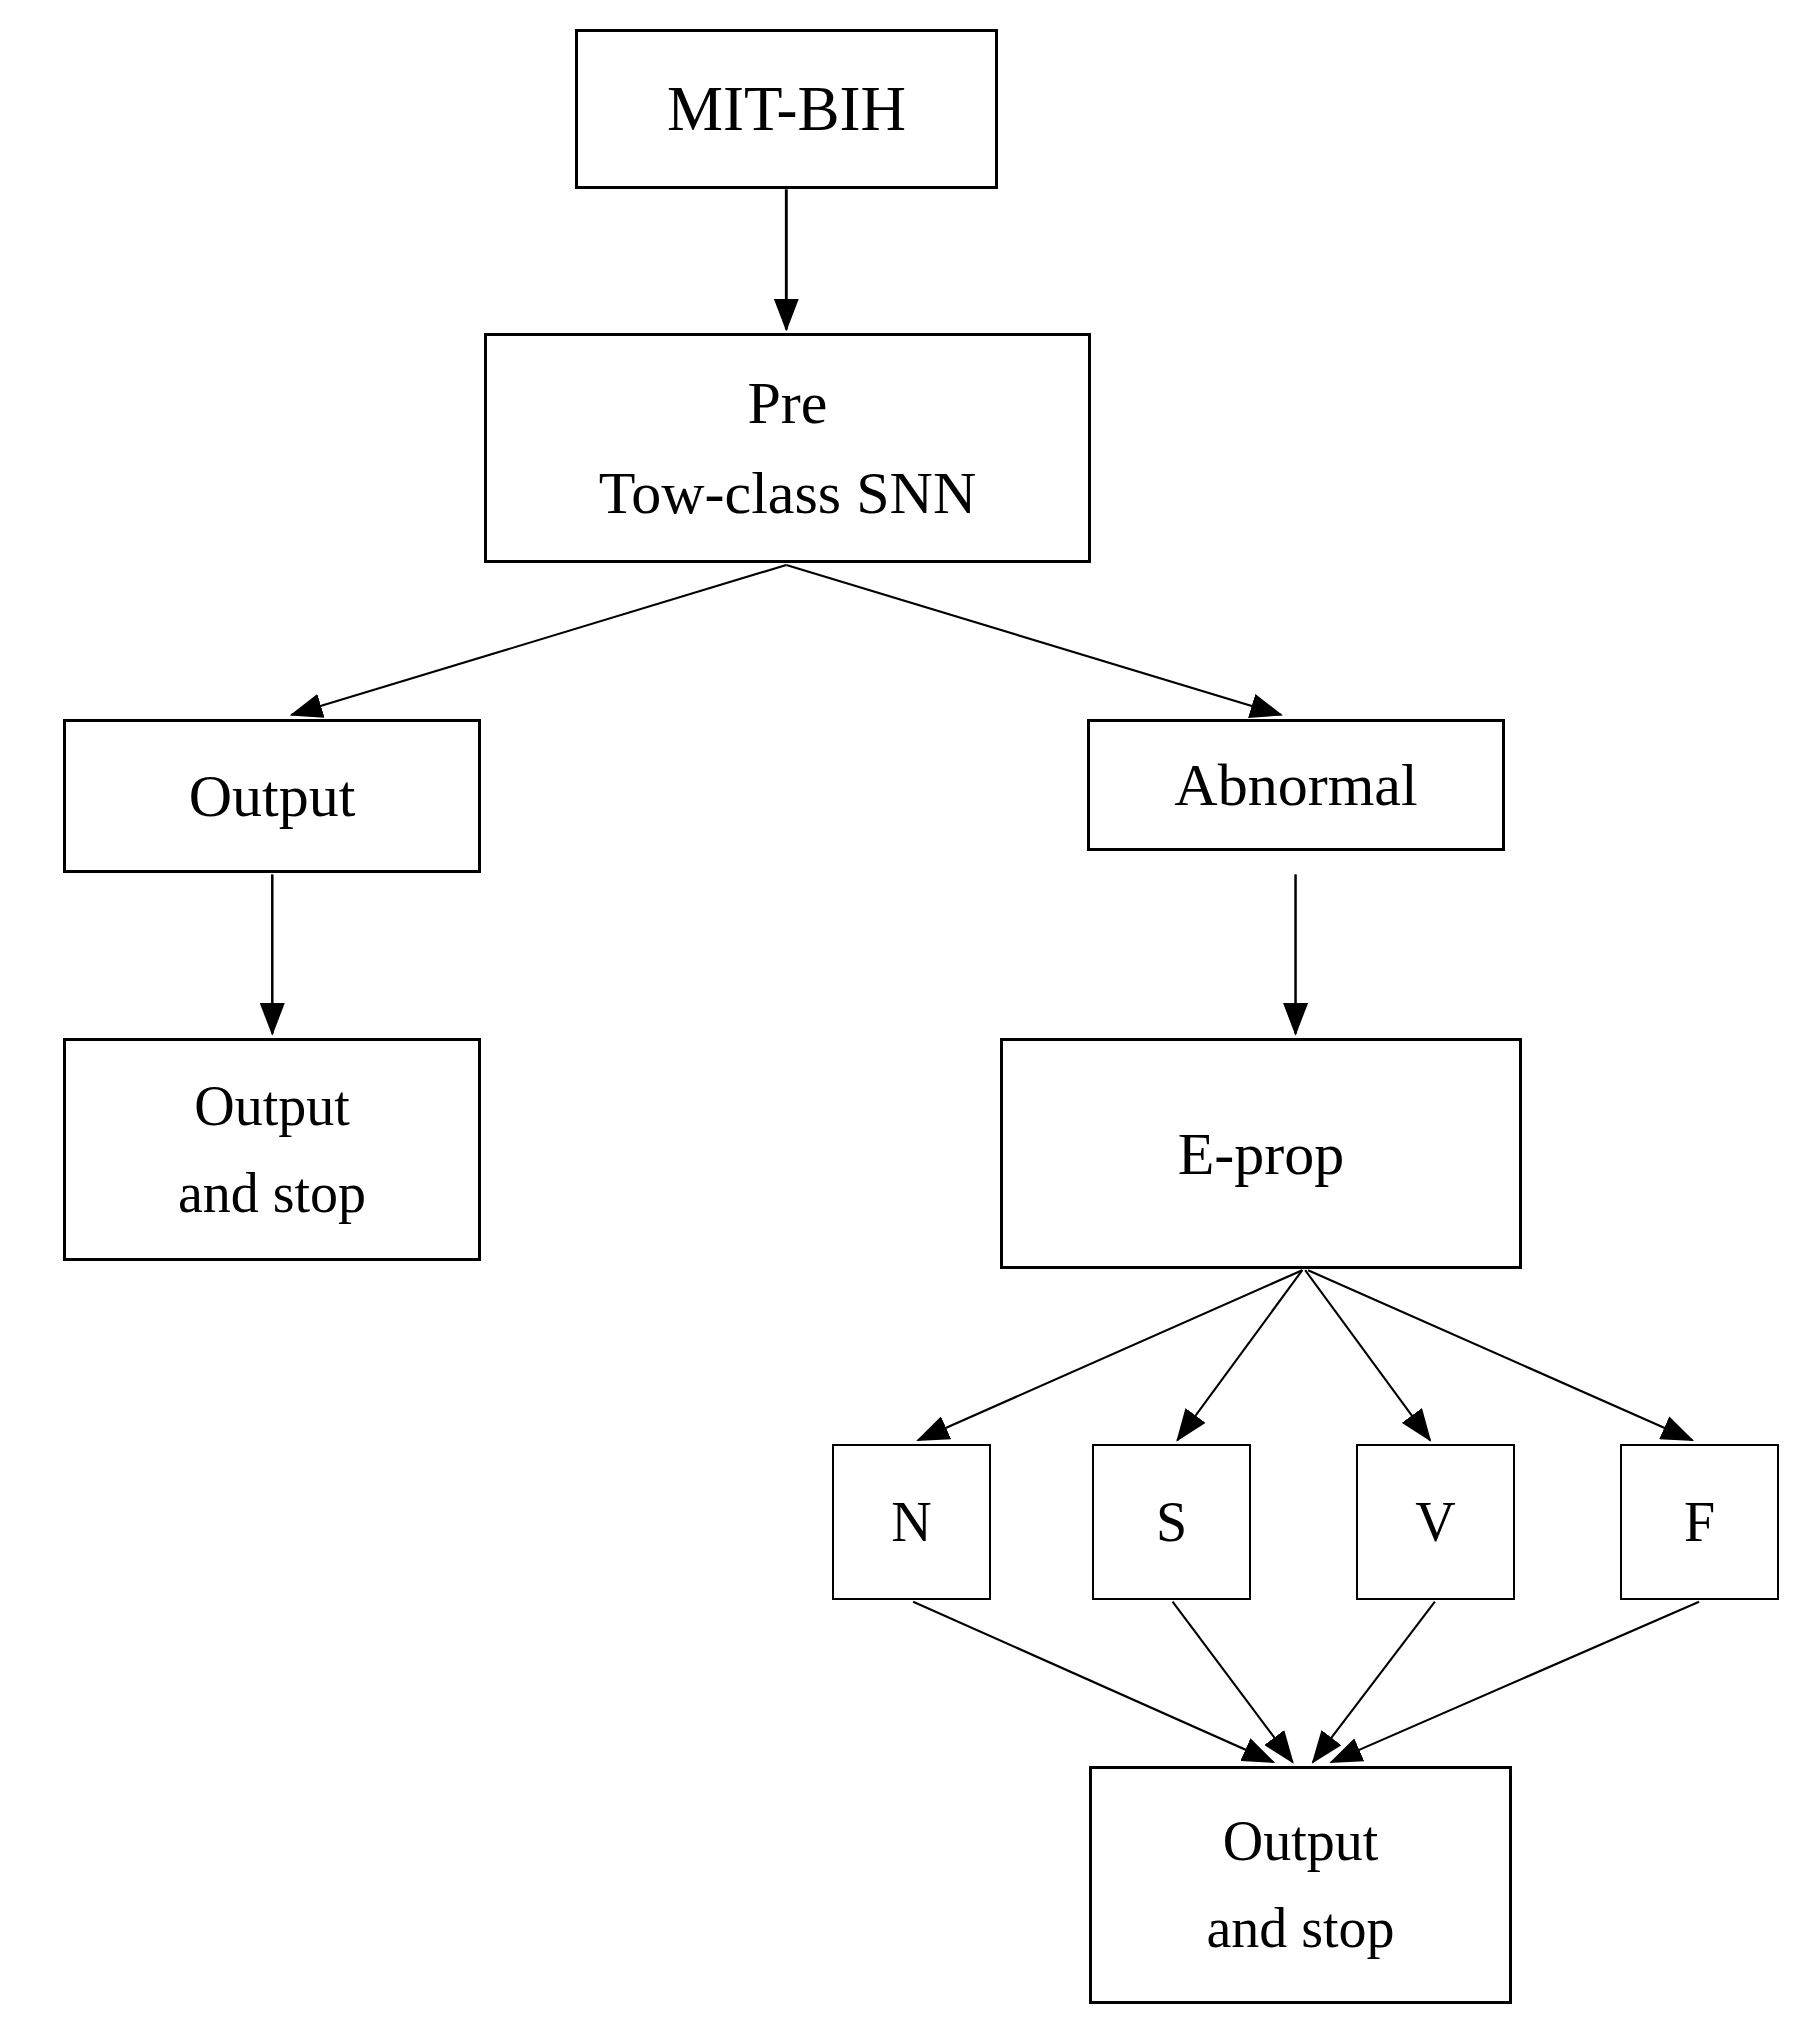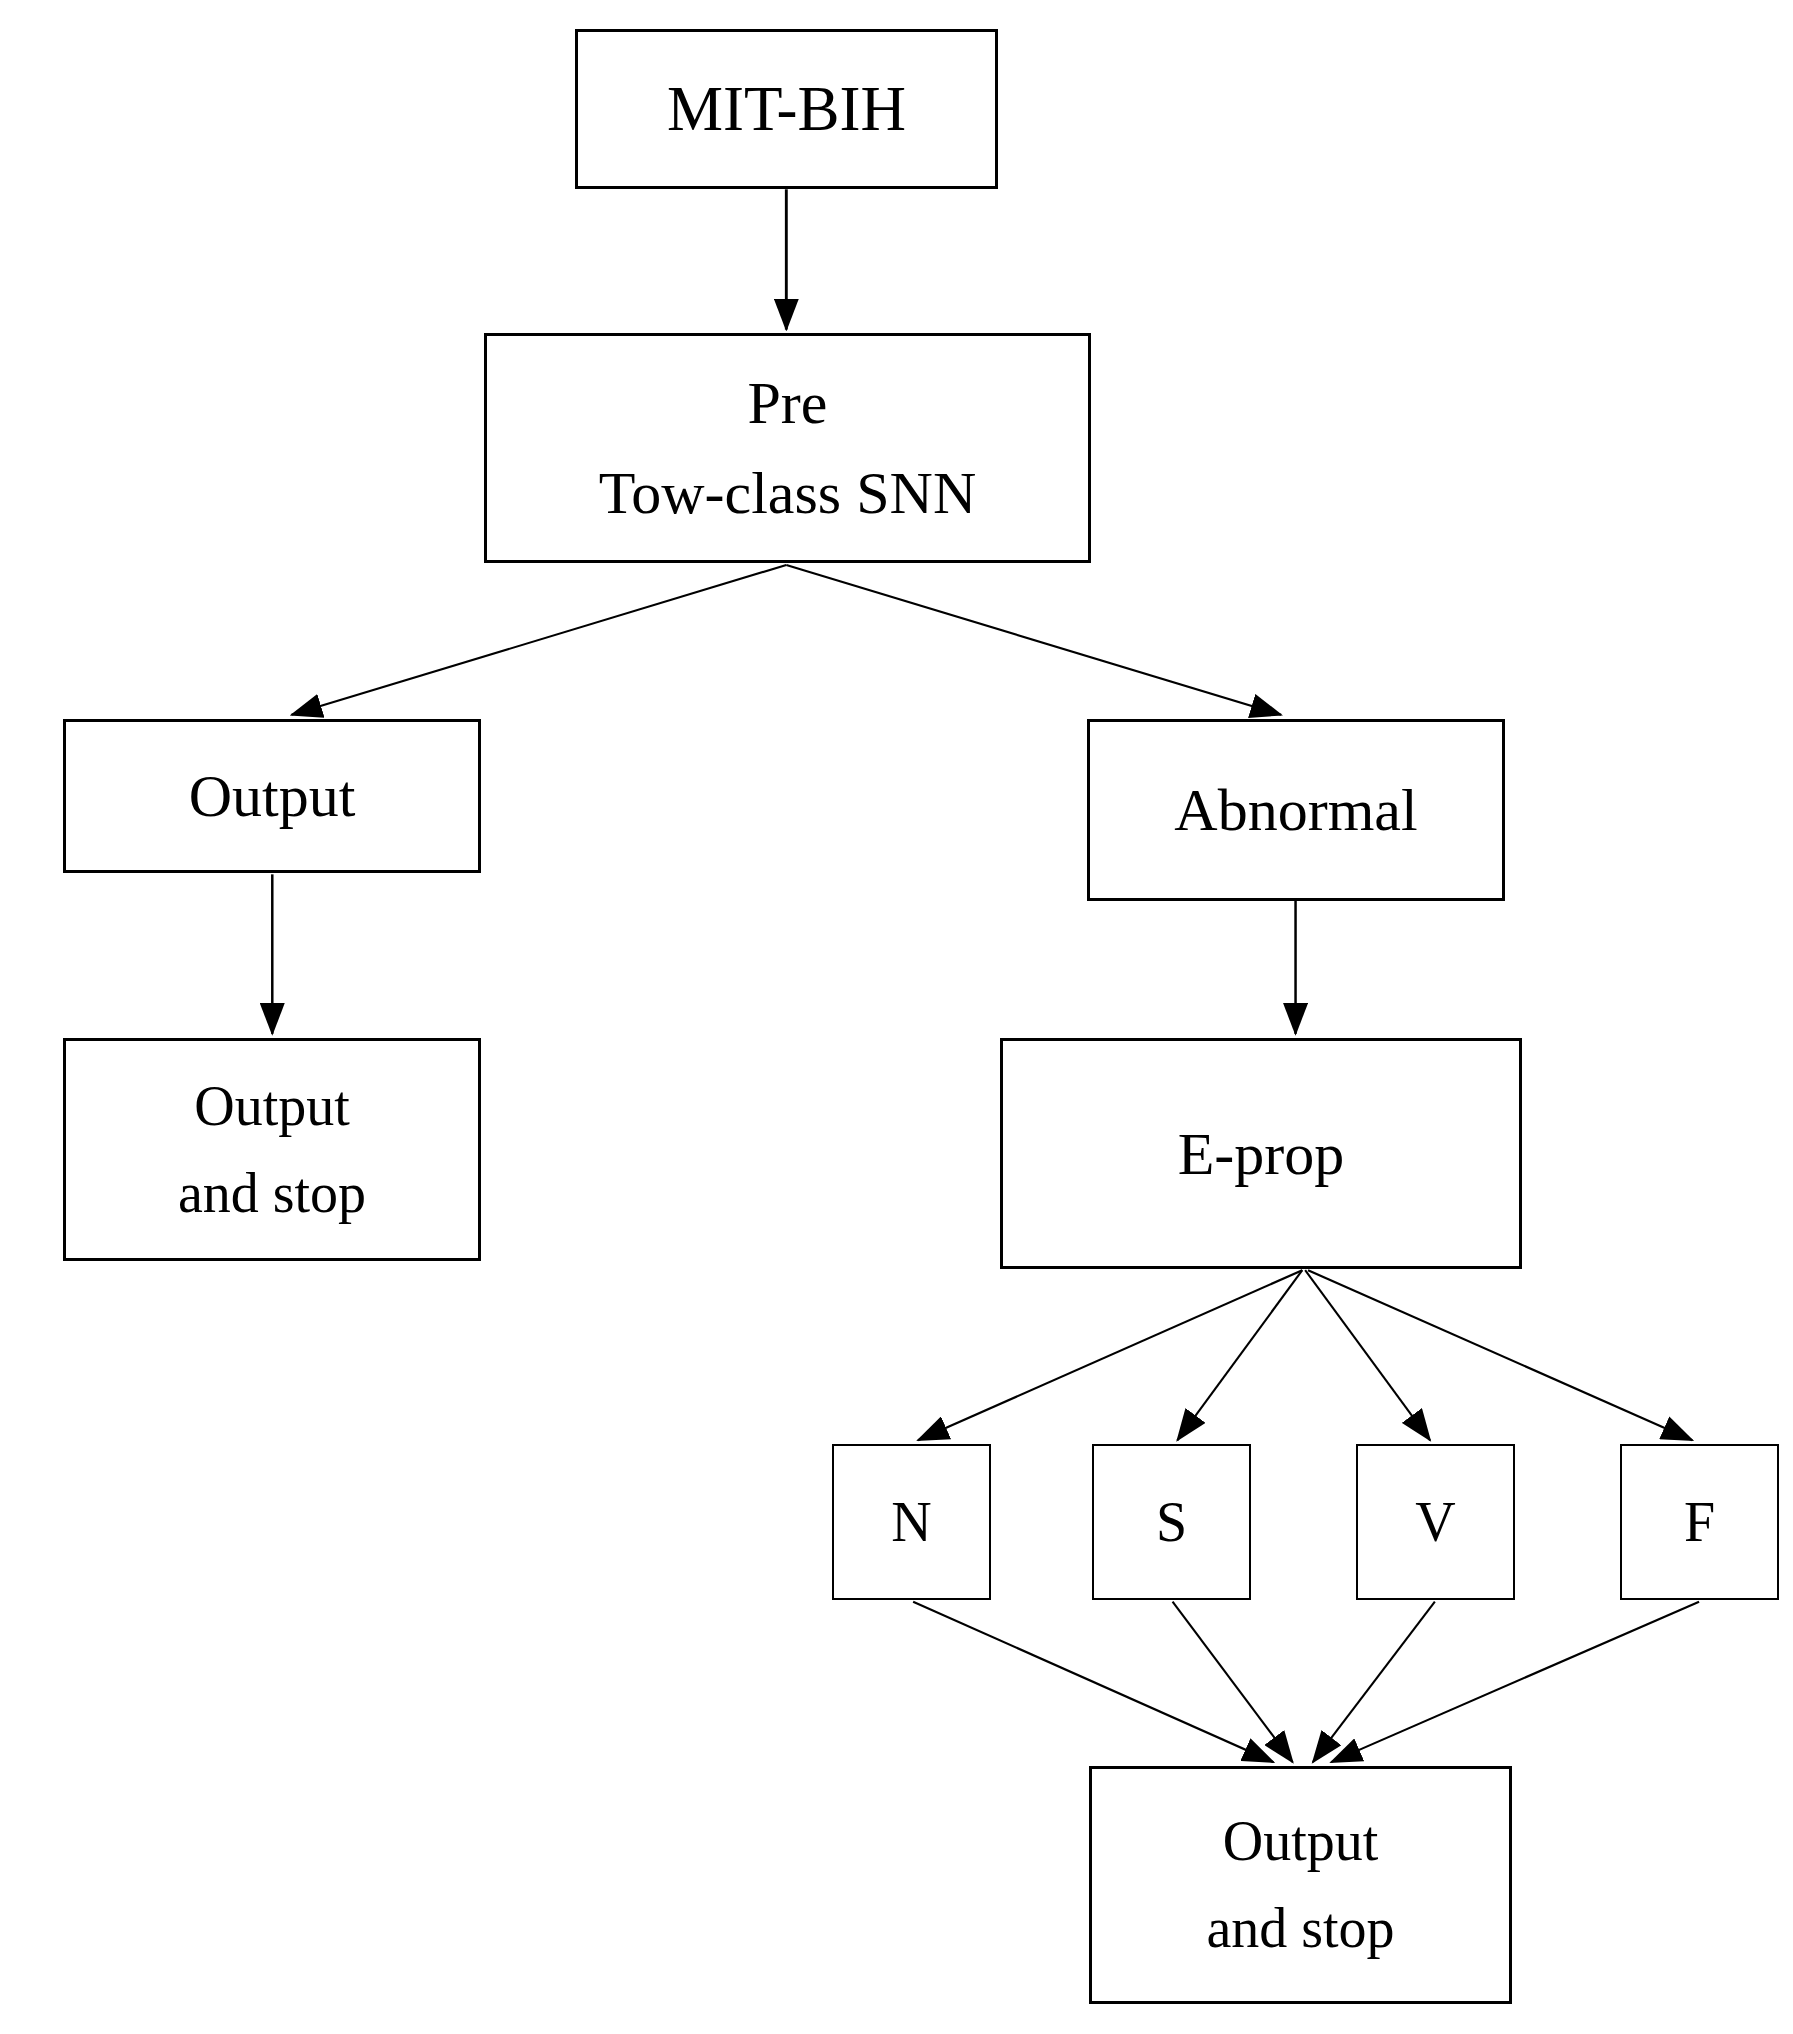--- a/index.html
+++ b/index.html
@@ -35,21 +35,21 @@
     justify-content: center;
     text-align: center;
     color: #000000;
   }
   .node .lbl { display: block; }
 
   
   .n-mitbih   { left: 543px;  top: 29px;   width: 423px; height: 160px; font-size: 63px; }
   .n-pre      { left: 452px;  top: 333px;  width: 607px; height: 230px; font-size: 60px; line-height: 1.5; }
   .n-normal   { left: 31px;   top: 719px;  width: 418px; height: 154px; font-size: 60px; }
-  .n-abnormal { left: 1055px; top: 719px;  width: 418px; height: 182px; font-size: 60px; }
+  .n-abnormal { left: 1055px; top: 719px;  width: 418px; height: 132px; font-size: 60px; }
   .n-outleft  { left: 31px;   top: 1038px; width: 418px; height: 223px; font-size: 56px; line-height: 1.55; }
   .n-eprop    { left: 968px; top: 1038px; width: 522px; height: 231px; font-size: 60px; line-height: 1.5; }
   .n-cls      { top: 1444px;  width: 159px; height: 156px; font-size: 56px; border-width: 2.9px; }
   .n-clsN     { left: 800px; }
   .n-clsS     { left: 1060px; }
   .n-clsV     { left: 1324px; }
   .n-clsF     { left: 1588px; }
   .n-outbot   { left: 1057px; top: 1766px; width: 423px; height: 238px; font-size: 56px; line-height: 1.55; }
 </style>
 </head>

